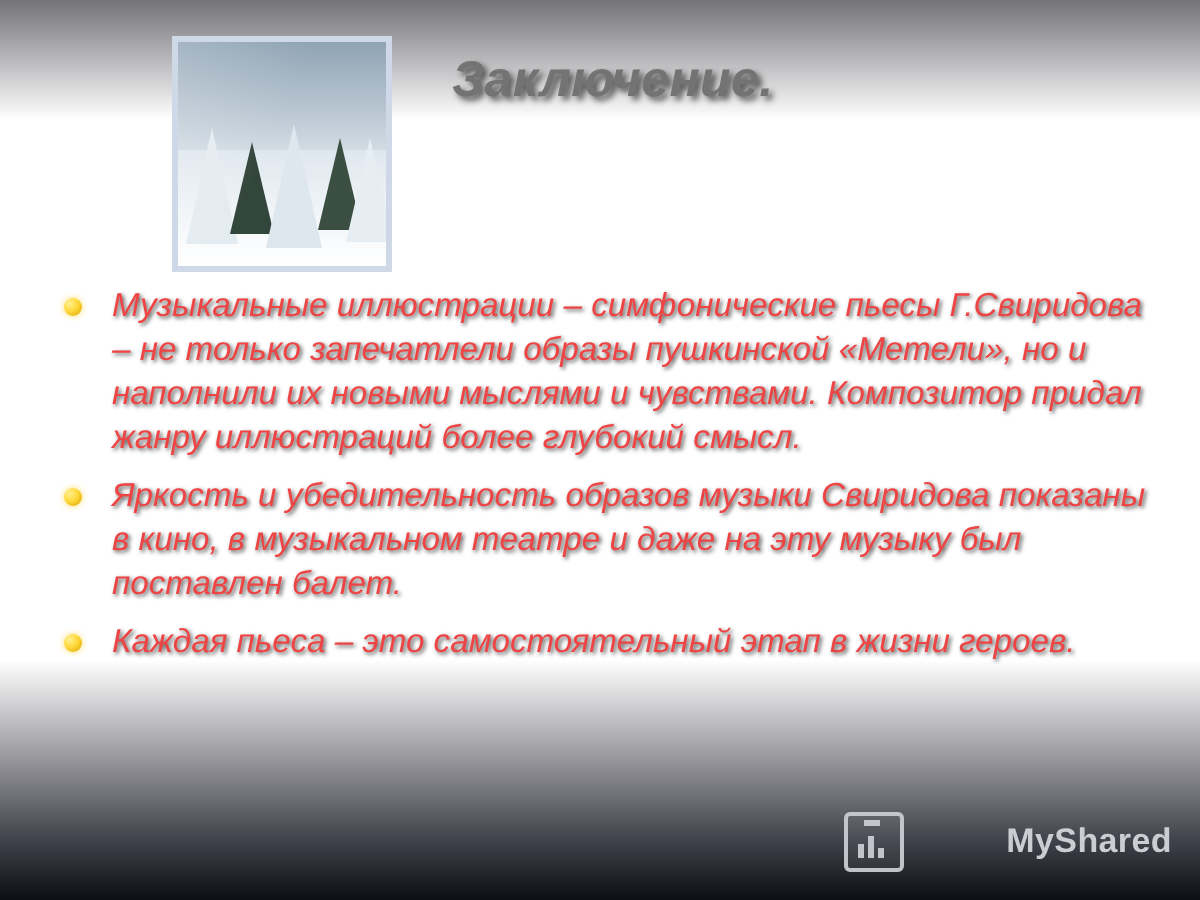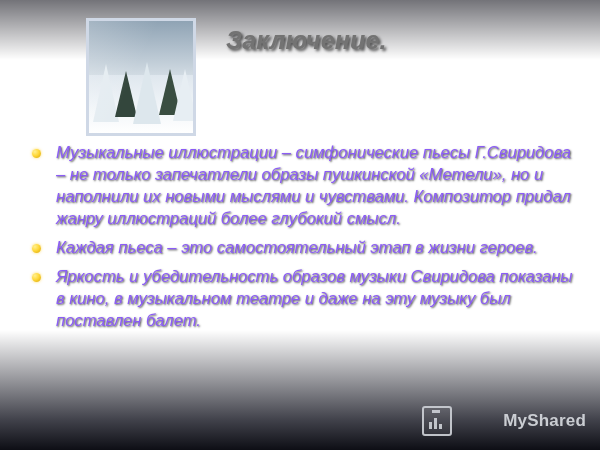--- a/index.html
+++ b/index.html
@@ -130,21 +130,21 @@
     width: 556px;
     margin: 0;
     padding: 0;
     list-style: none;
     z-index: 4;
   }
   .body-list li {
     position: relative;
     padding-left: 30px;
     margin-bottom: 7px;
-    color: #8b5cf6;
+    color: #ef4444;
     font-size: 16.6px;
     font-style: italic;
     line-height: 1.33;
     text-shadow: 1px 1px 2px rgba(0,0,0,0.7);
   }
   .bullet {
     position: absolute;
     left: 6px;
     top: 7px;
     width: 9px;
@@ -214,25 +214,25 @@
 
   <div class="title">Заключение.</div>
 
   <ul class="body-list">
     <li>
       <span class="bullet"></span>
       <span>Музыкальные иллюстрации – симфонические пьесы Г.Свиридова – не только запечатлели образы пушкинской «Метели», но и наполнили их новыми мыслями и чувствами. Композитор придал жанру иллюстраций более глубокий смысл.</span>
     </li>
     <li>
       <span class="bullet"></span>
-      <span>Каждая пьеса – это самостоятельный этап в жизни героев.</span>
+      <span>Яркость и убедительность образов музыки Свиридова показаны в кино, в музыкальном  театре и даже на эту музыку был поставлен балет.</span>
     </li>
     <li>
       <span class="bullet"></span>
-      <span>Яркость и убедительность образов музыки Свиридова показаны в кино, в музыкальном  театре и даже на эту музыку был поставлен балет.</span>
+      <span>Каждая пьеса – это самостоятельный этап в жизни героев.</span>
     </li>
   </ul>
 
   <div class="watermark">
     <div class="mark">
       <span></span>
         <span></span>
         <span></span>
     </div>
     <div class="wm-text">MyShared</div>

